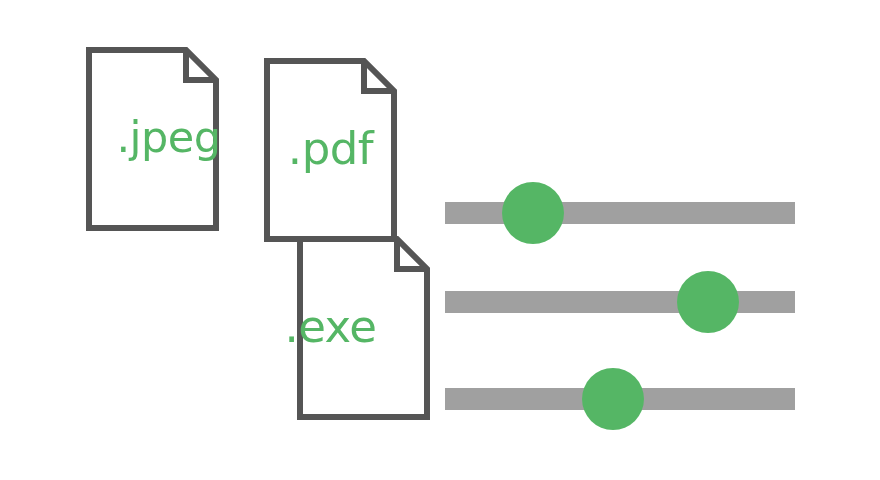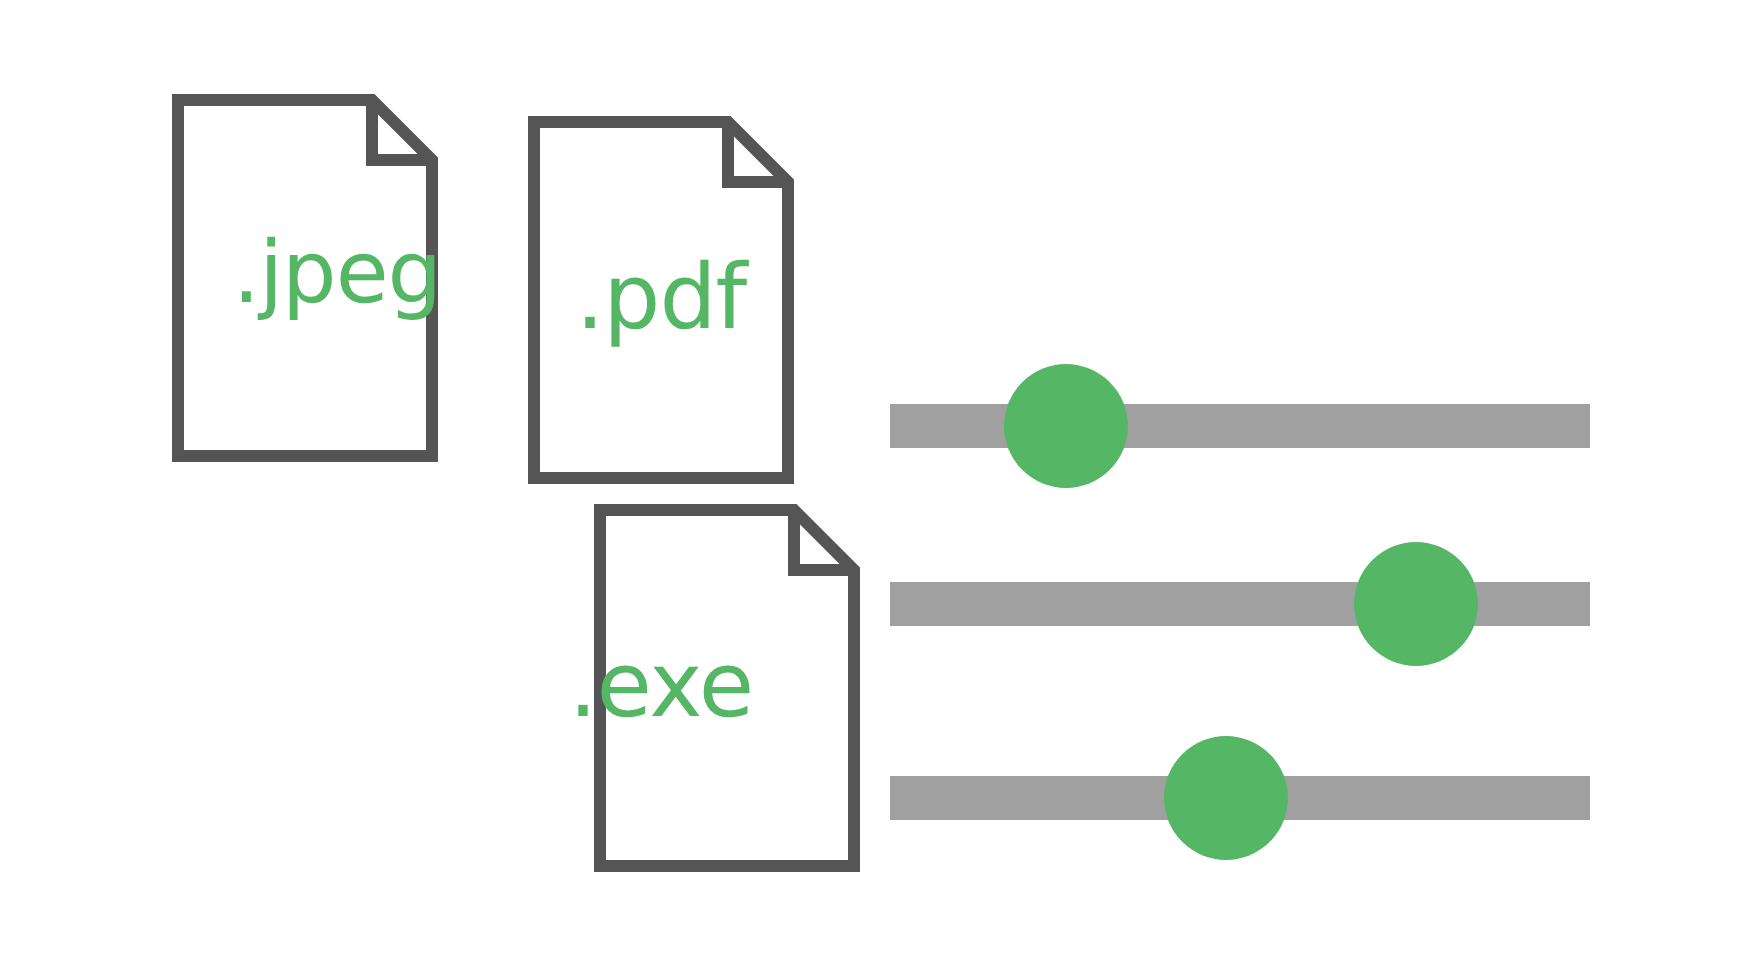--- a/index.html
+++ b/index.html
@@ -30,21 +30,21 @@
     height: 388px;
   }
   .file-icon {
     position: absolute;
     width: 133px;
     height: 184px;
   }
   .file-icon.pos-0 { left: 0px;   top: 0px; }
   .file-icon.pos-1 { left: 178px; top: 0px; margin-top: 11px; }
   .file-icon.pos-2 { left: 0px;   top: 205px; }
-  .file-icon.pos-3 { left: 178px; top: 205px; padding-left: 33px; }
+  .file-icon.pos-3 { left: 178px; top: 189px; padding-left: 33px; }
 
   .file-icon svg {
     display: block;
     width: 133px;
     height: 184px;
     overflow: visible;
   }
   .doc-body {
     fill: #ffffff;
     stroke: #555555;

